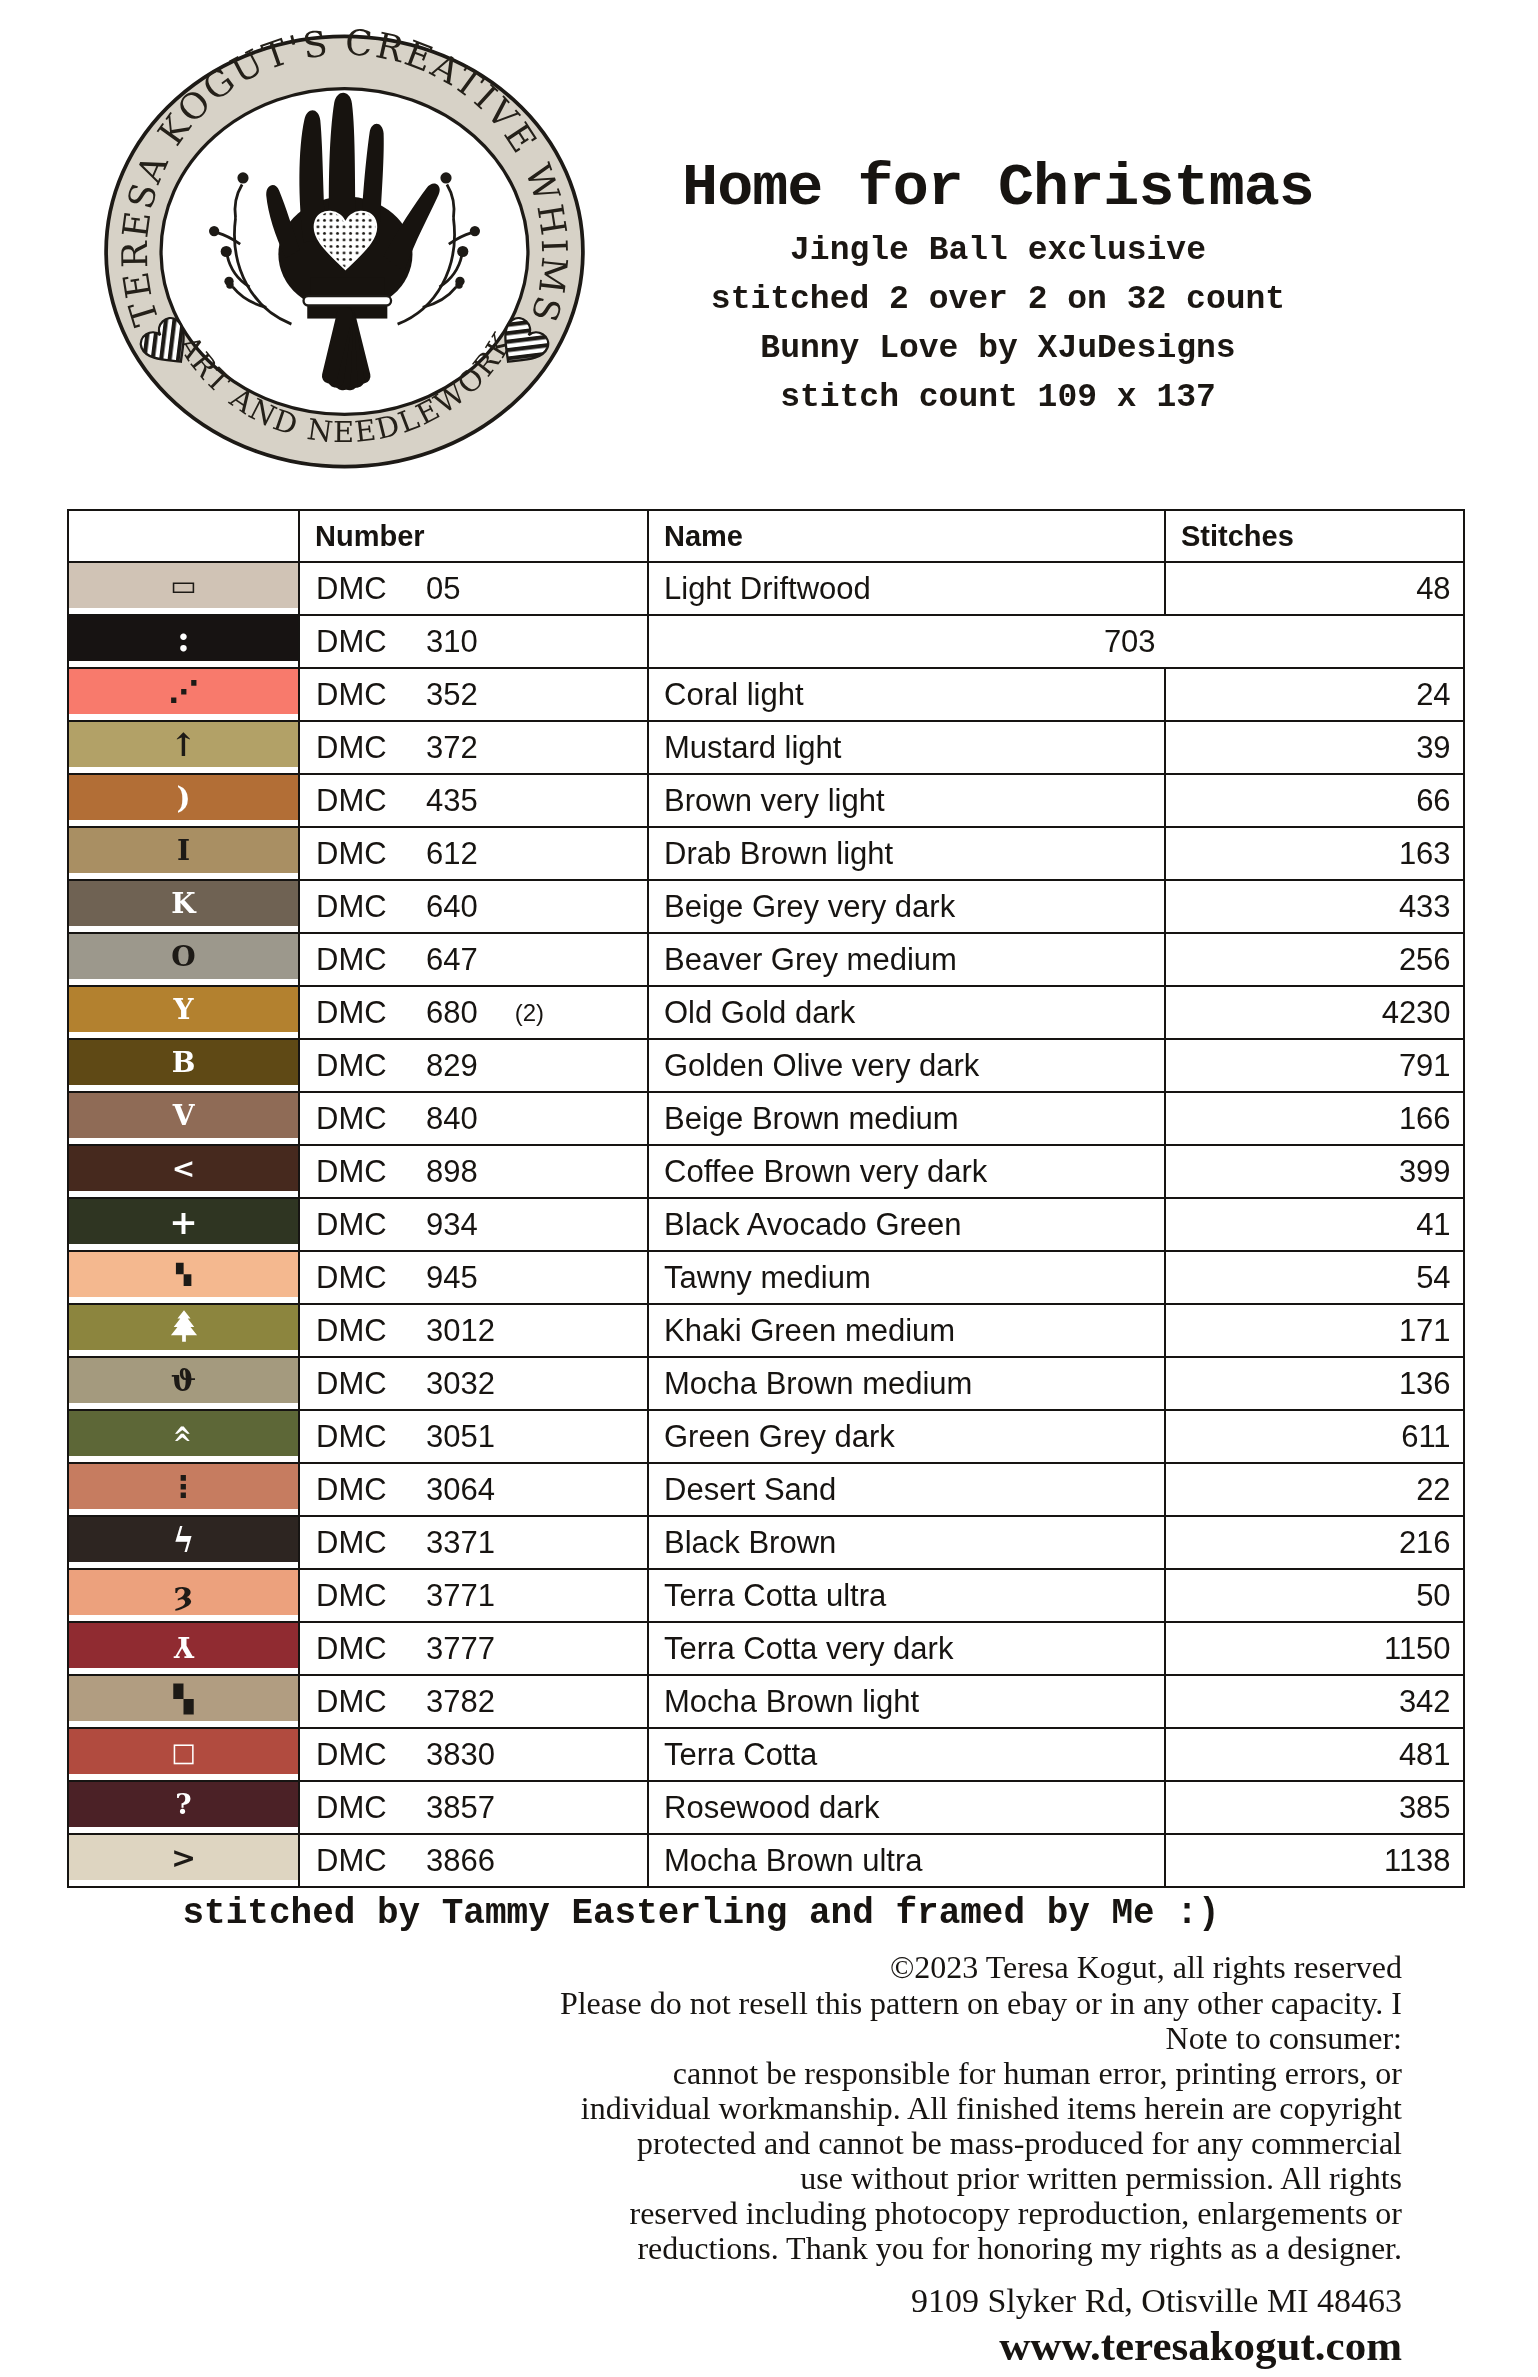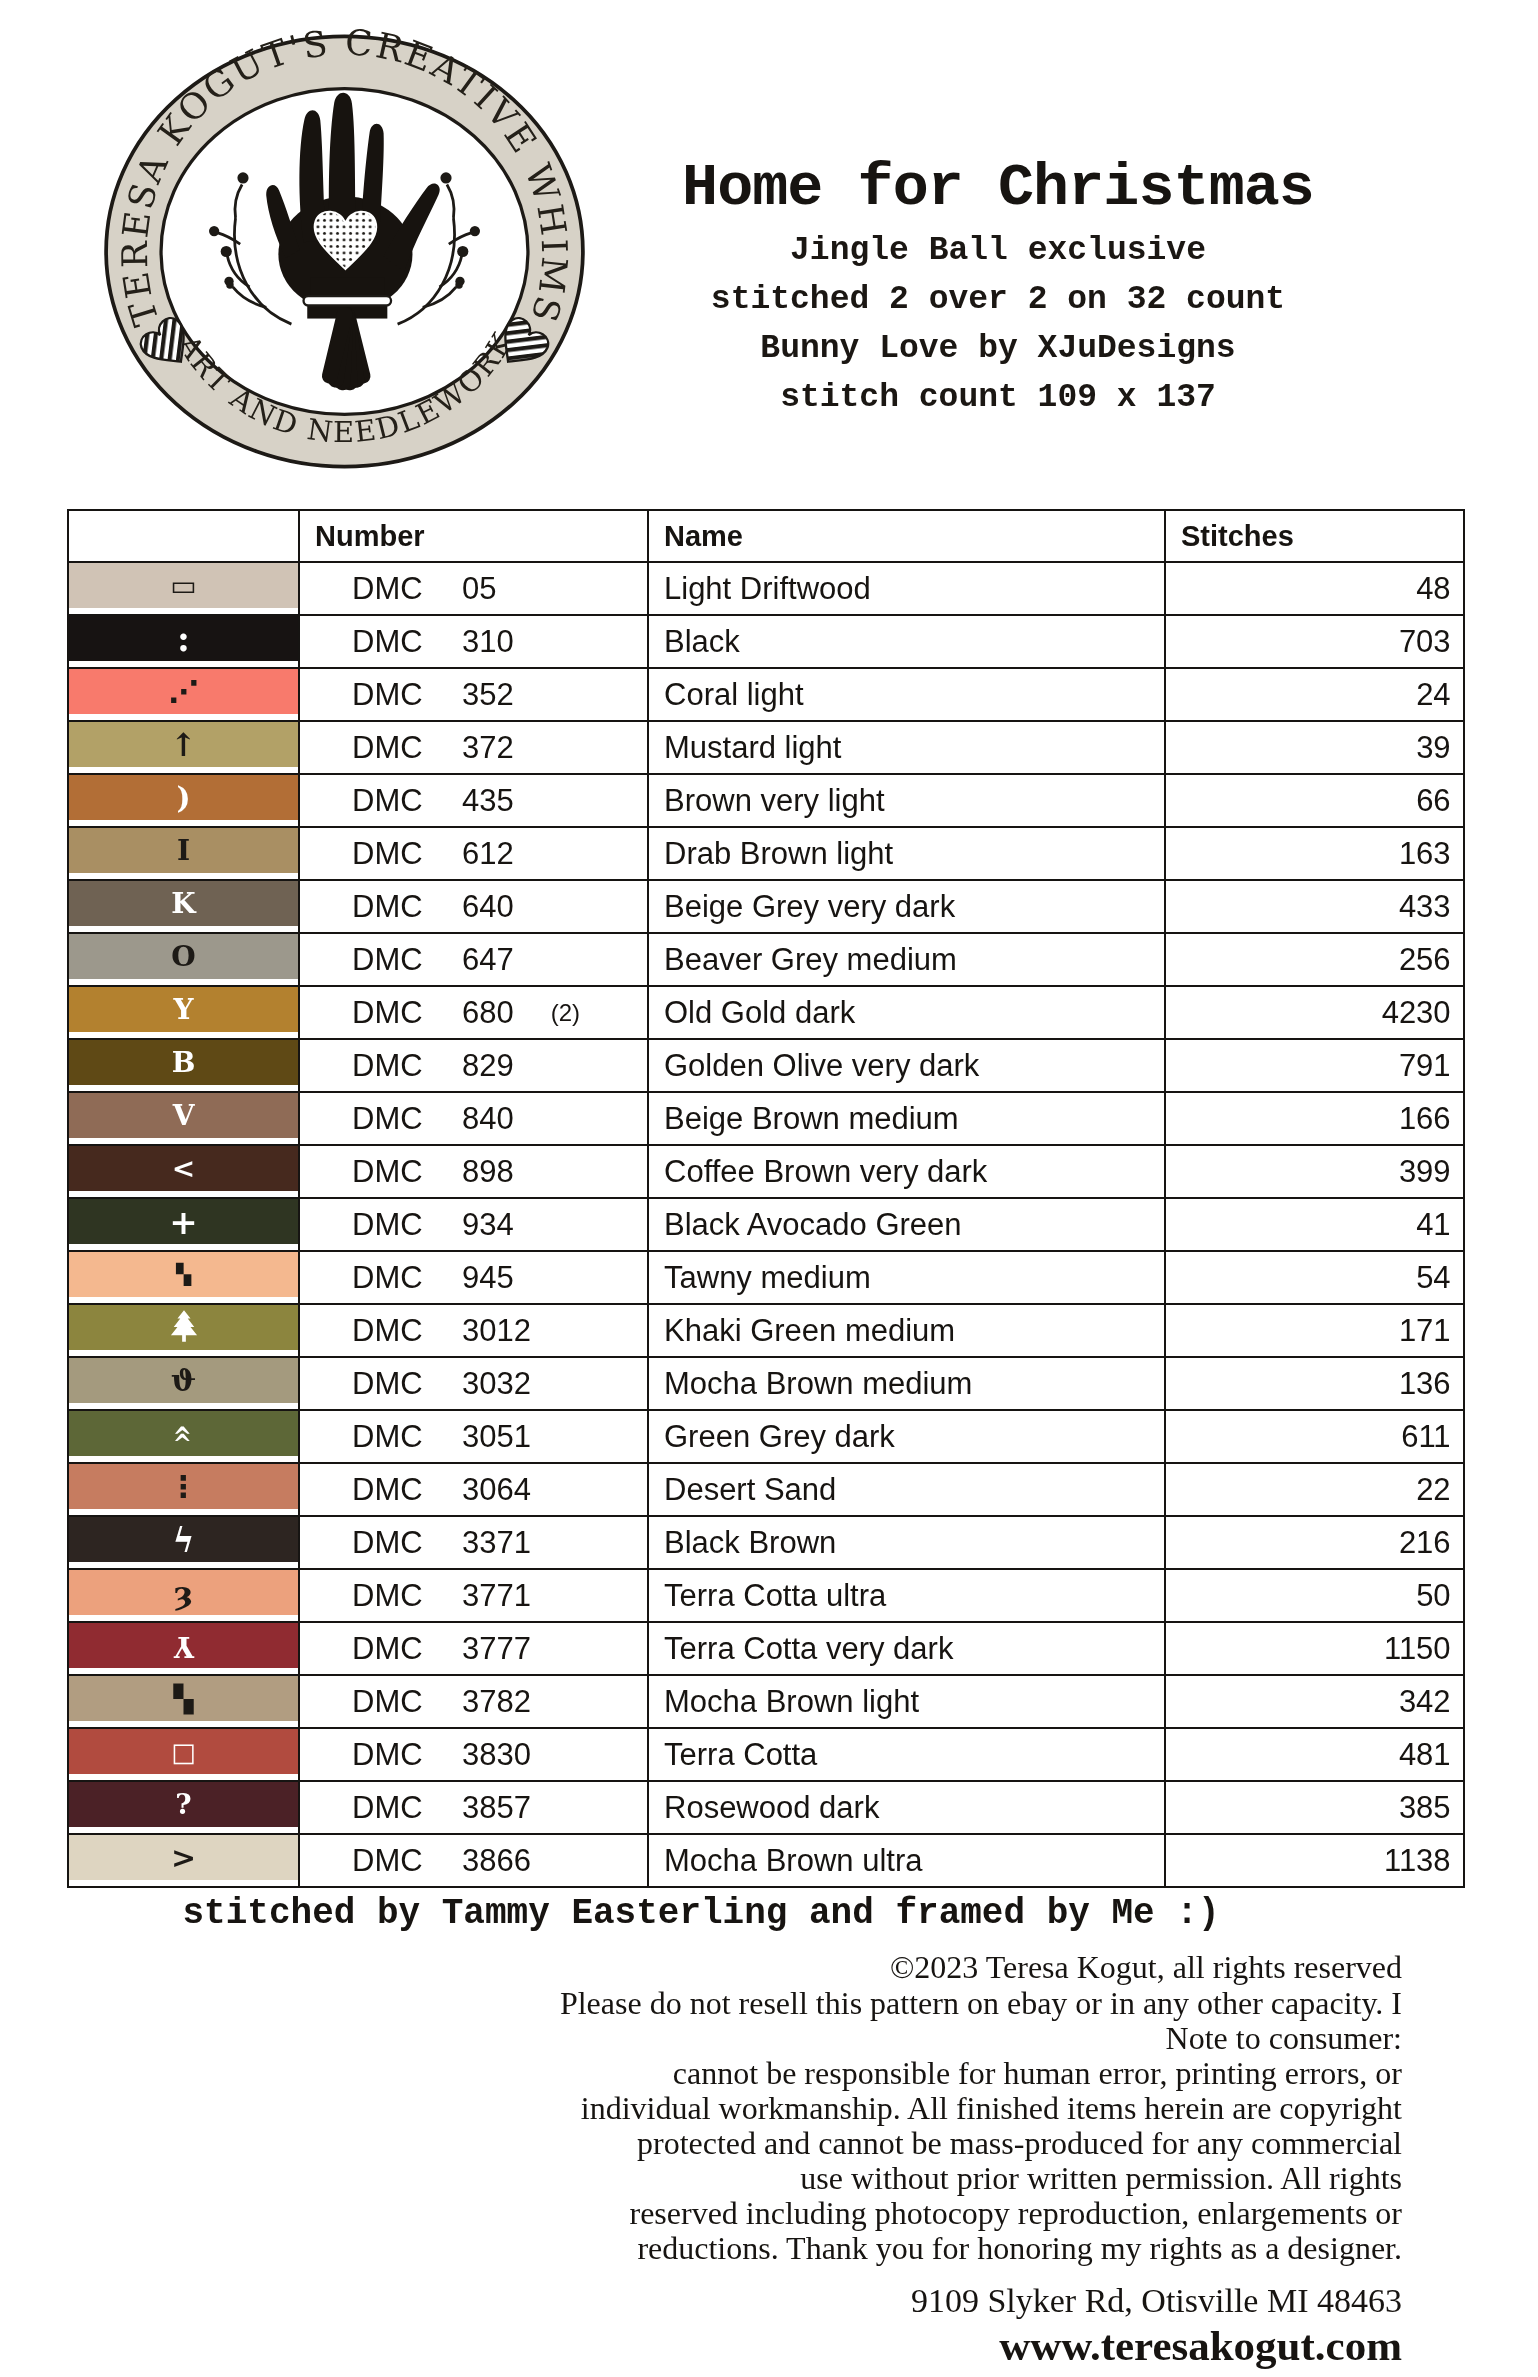--- a/index.html
+++ b/index.html
@@ -31,21 +31,21 @@
   .td + .td{border-left:2.3px solid #161412;}
   .hcell{font-weight:700;font-size:29px;padding-left:15px;}
   .sym{justify-content:center;}
   .swatch{position:absolute;left:0;right:0;top:0;bottom:6.5px;}
   .glyph{
     position:relative;top:-2.8px;z-index:2;
     font-family:"DejaVu Serif","DejaVu Sans",serif;font-weight:700;line-height:1;
     display:inline-block;
   }
   .num{font-size:31px;padding-left:16px;}
-  .brand{display:inline-block;width:110px;margin-left:36px;}
+  .brand{display:inline-block;width:110px;}
   .note{font-size:24px;margin-left:37px;}
   .nm{font-size:31px;padding-left:15px;align-items:center;}
   .st{font-size:31px;justify-content:flex-end;padding-right:8.4px;}
   
   .footer{position:absolute;left:0;top:1891px;width:1402px;text-align:center;}
   .f-stitched{
     font-family:"Liberation Mono",monospace;font-weight:700;font-size:36px;
     line-height:45px;margin-bottom:13px;white-space:nowrap;
   }
   .serif{font-family:"Liberation Serif",serif;text-align:right;}
@@ -190,23 +190,20 @@
       <div class="tr">
     <div class="td sym">
       <div class="swatch" style="background: rgb(23, 19, 18);"></div>
       <span class="glyph" style="font-size: 35px; color: rgb(255, 255, 255);">:</span>
     </div>
     <div class="td num">
       <span class="brand">DMC</span>
       <span class="code">310</span>
 
     </div>
-    <div class="td nm">
-      <span>Black</span>
-    </div>
     <div class="td st">
       <span>703</span>
     </div>
   </div>
       <div class="tr">
     <div class="td sym">
       <div class="swatch" style="background: rgb(248, 122, 108);"></div>
       <span class="glyph" style="font-size: 30px; color: rgb(29, 26, 22);">⋰</span>
     </div>
     <div class="td num">

